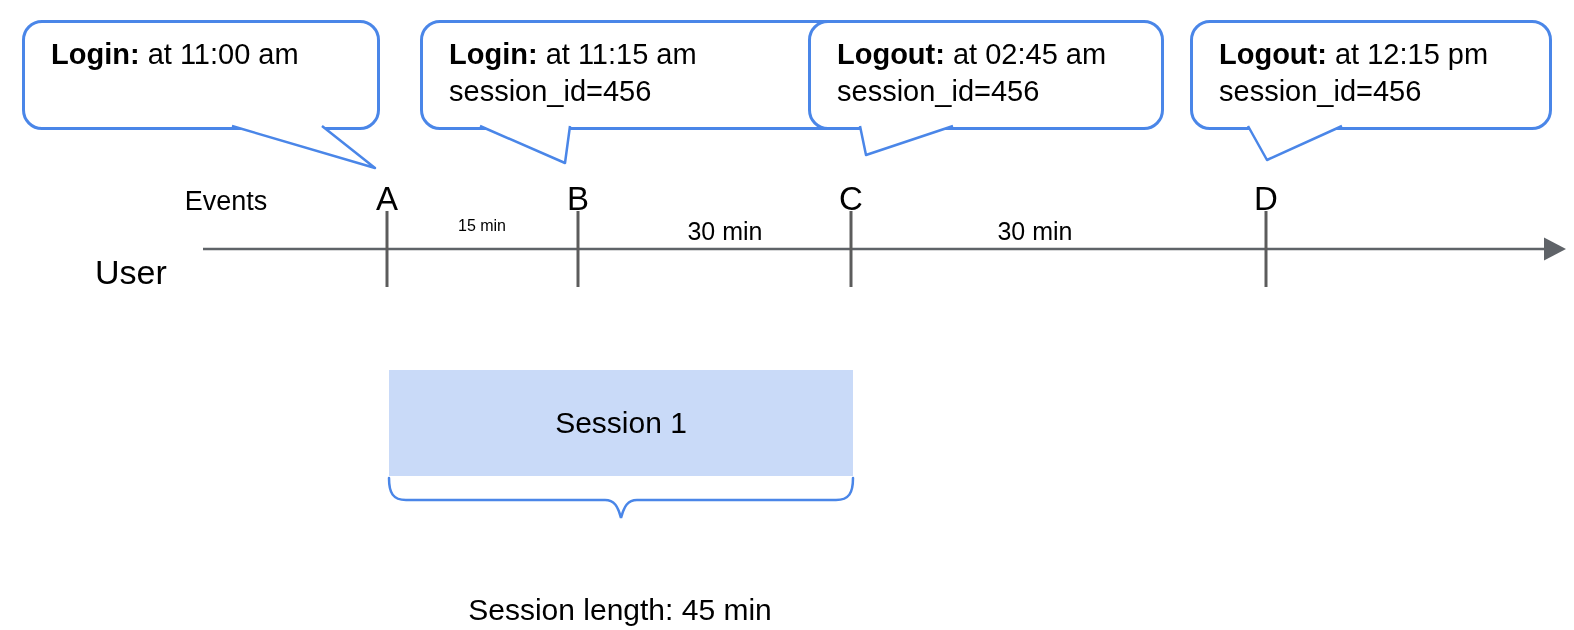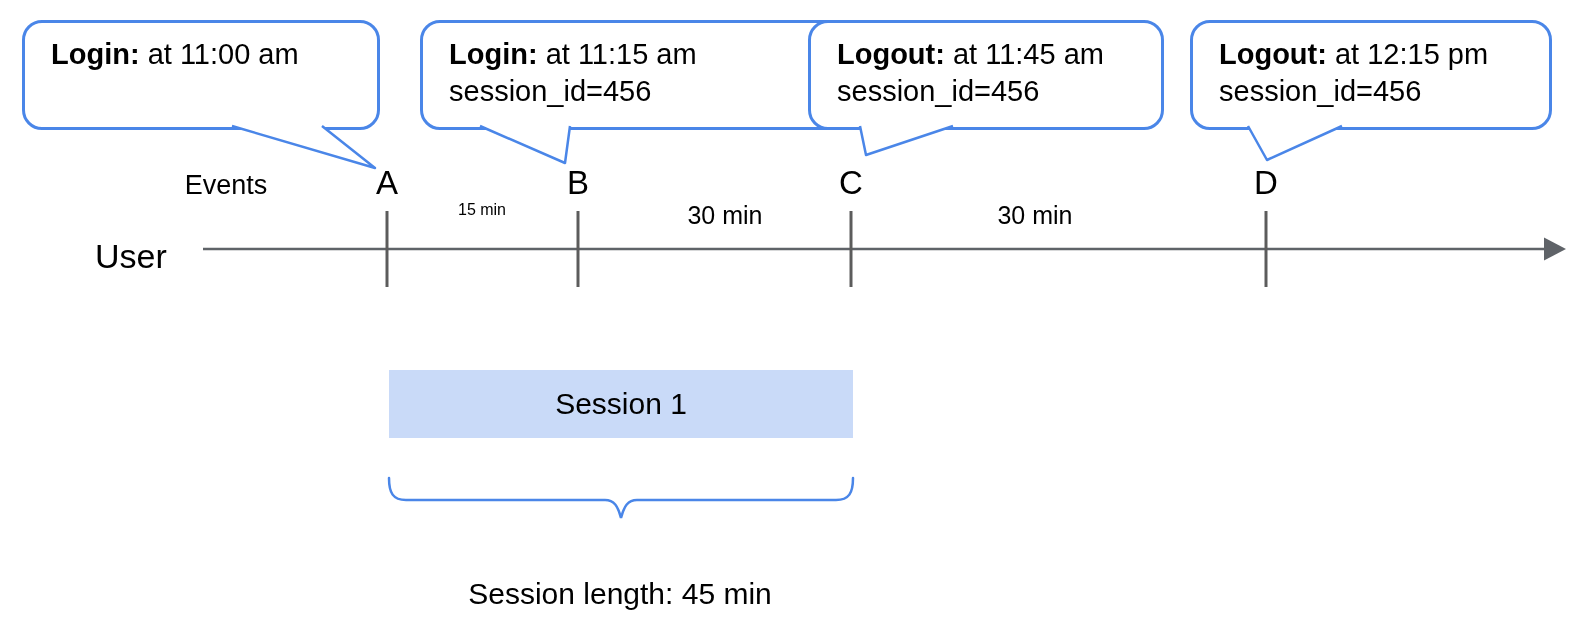--- a/index.html
+++ b/index.html
@@ -23,33 +23,33 @@
     padding:13px 0 0 26px;
     font-size:29px;
     line-height:37px;
     white-space:nowrap;
   }
   .callout .b{font-weight:bold;}
   #callout-a{left:22px;width:358px;}
   #callout-b{left:420px;width:427px;}
   #callout-c{left:808px;width:356px;}
   #callout-d{left:1190px;width:362px;}
-  .lbl{position:absolute;white-space:nowrap;}
+  .lbl{position:absolute;white-space:nowrap;margin-top:16px;}
   .center{text-align:center;}
   #events-label{left:166px;top:170px;width:120px;font-size:27px;}
   #tick-a{left:347px;top:164px;width:80px;font-size:33px;}
   #tick-b{left:538px;top:164px;width:80px;font-size:33px;}
   #tick-c{left:811px;top:164px;width:80px;font-size:33px;}
   #tick-d{left:1226px;top:164px;width:80px;font-size:33px;}
   #interval-1{left:422px;top:201px;width:120px;font-size:16px;}
   #interval-2{left:665px;top:201px;width:120px;font-size:25px;}
   #interval-3{left:975px;top:201px;width:120px;font-size:25px;}
   #user-label{left:95px;top:237px;font-size:34px;}
   #session-box{
-    position:absolute;left:389px;top:370px;width:464px;height:68px;
+    position:absolute;left:389px;top:370px;width:464px;height:106px;
     background:#c9daf8;
     display:flex;align-items:center;justify-content:center;
     font-size:30px;
   }
   #session-length{left:420px;top:577px;width:400px;font-size:30px;}
   #overlay{
     position:absolute;left:0;top:0;width:1574px;height:630px;
     z-index:3;pointer-events:none;
   }
 </style>
@@ -59,21 +59,21 @@
 <div id="stage">
 
   <div class="callout" id="callout-a">
     <div><span class="b">Login:</span><span> at 11:00 am</span></div>
   </div>
   <div class="callout" id="callout-b">
     <div><span class="b">Login:</span><span> at 11:15 am</span></div>
     <div>session_id=456</div>
   </div>
   <div class="callout" id="callout-c">
-    <div><span class="b">Logout:</span><span> at 11:45 am</span></div>
+    <div><span class="b">Logout:</span><span> at 02:45 am</span></div>
     <div>session_id=456</div>
   </div>
   <div class="callout" id="callout-d">
     <div><span class="b">Logout:</span><span> at 12:15 pm</span></div>
     <div>session_id=456</div>
   </div>
 
   <div class="lbl center" id="events-label">Events</div>
   <div class="lbl center" id="tick-a">A</div>
   <div class="lbl center" id="tick-b">B</div>

